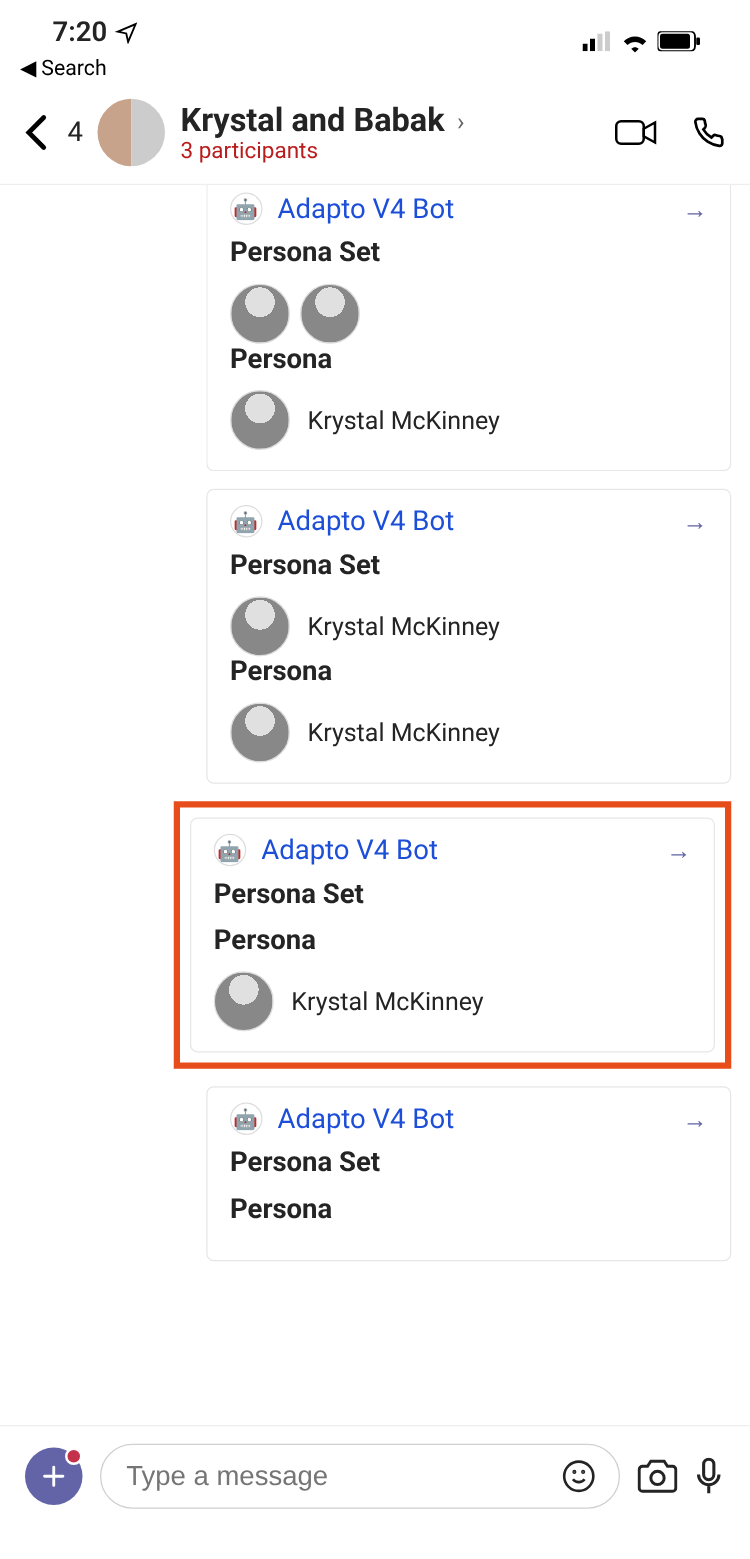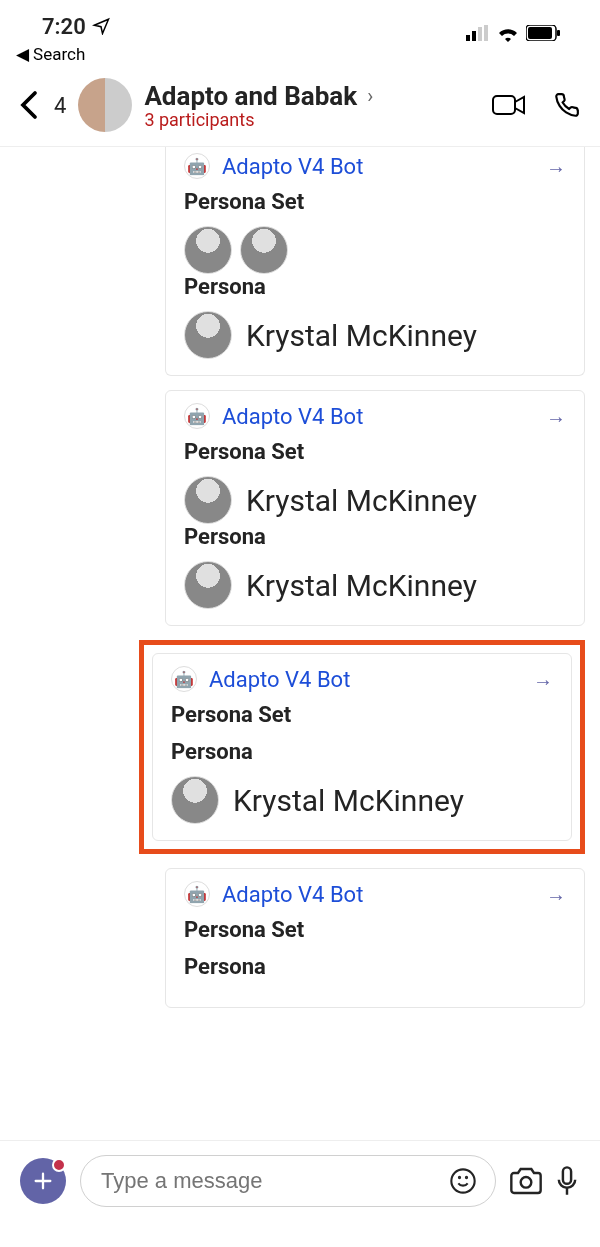--- a/index.html
+++ b/index.html
@@ -97,21 +97,21 @@
     background: radial-gradient(circle at 50% 30%, #e6d7cf 0 30%, #999 30% 100%);
     display:flex; align-items:center; justify-content:center;
     font-size:17px; color:#555; font-weight:500; border:1px solid #dcdcdc;
   }
   .av.mono { background: radial-gradient(circle at 50% 30%, #e0e0e0 0 30%, #888 30% 100%); filter: grayscale(1); }
   .av.color { background: radial-gradient(circle at 50% 30%, #d9b89f 0 30%, #547a9c 30% 100%); }
   .av.initials { background:#e8e8e8; }
   .av.overflow { background:#f5f5f5; color:#666; }
 
   .persona-row { display:flex; align-items:center; gap:14px; margin-top:4px; }
-  .persona-name { font-size:30px; }
+  .persona-name { font-size:20px; }
 
   .highlight-box {
     border: 5px solid #e74c1b;
     padding: 0;
   }
   .highlight-box .bubble { border-radius:6px; }
 
   
   .composer {
     position:absolute;
@@ -196,21 +196,21 @@
         </svg>
     </span>
     <span style="font-size:22px;">4</span>
   </div>
   <div class="hdr-avatar">
     <div class="half left"></div>
     <div class="half right"></div>
   </div>
   <div class="hdr-title-col">
     <div class="hdr-title-row">
-      <span class="hdr-title">Adapto and Babak</span>
+      <span class="hdr-title">Krystal and Babak</span>
       <span style="color:#666;font-size:20px;">›</span>
     </div>
     <span class="hdr-sub">3 participants</span>
   </div>
   <div class="hdr-actions">
     <span>
       <svg width="34" height="24" viewBox="0 0 34 24" fill="none" stroke="#000" stroke-width="2">
           <rect x="1" y="3" width="22" height="18" rx="4"></rect>
           <path d="M23 9l9-5v16l-9-5z"></path>
         </svg>

